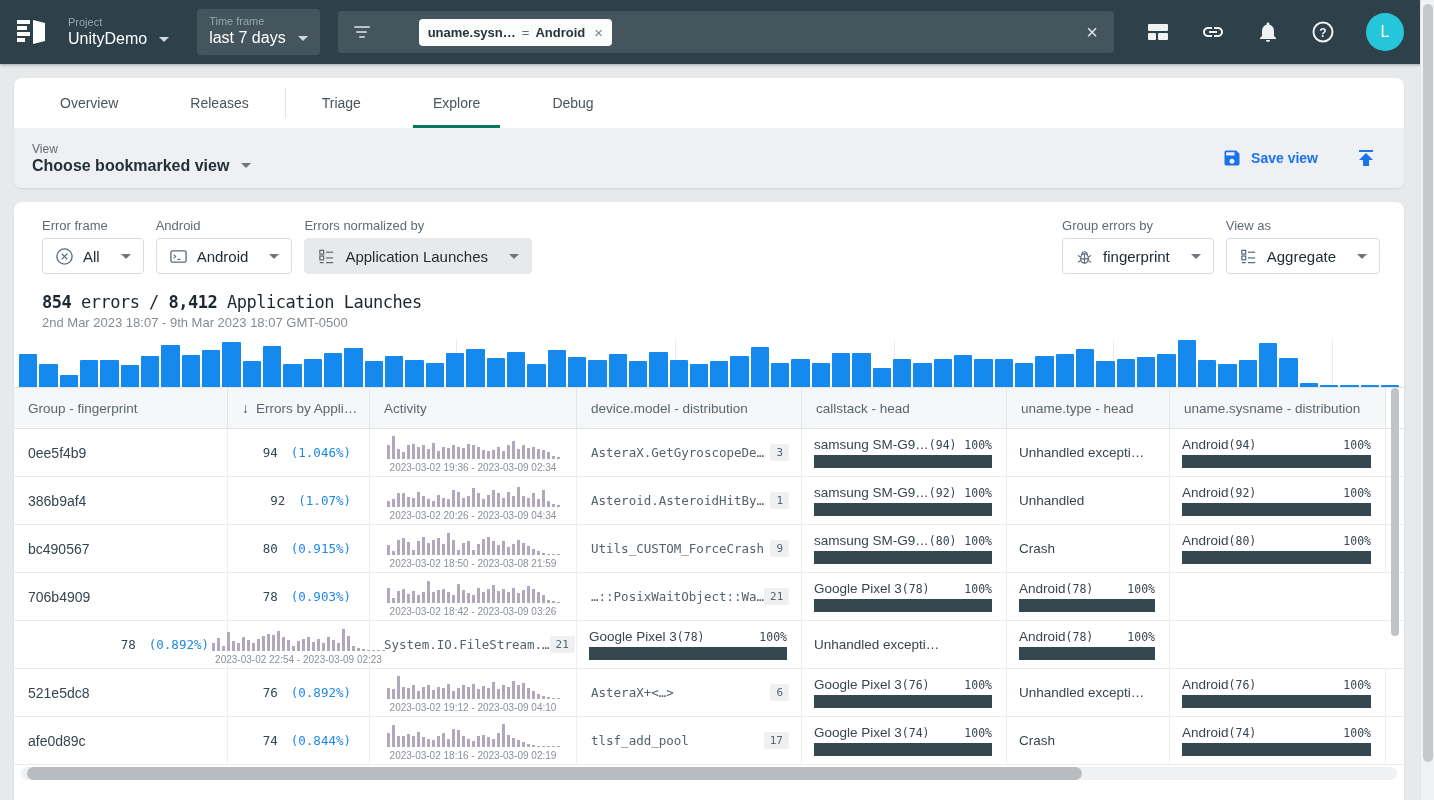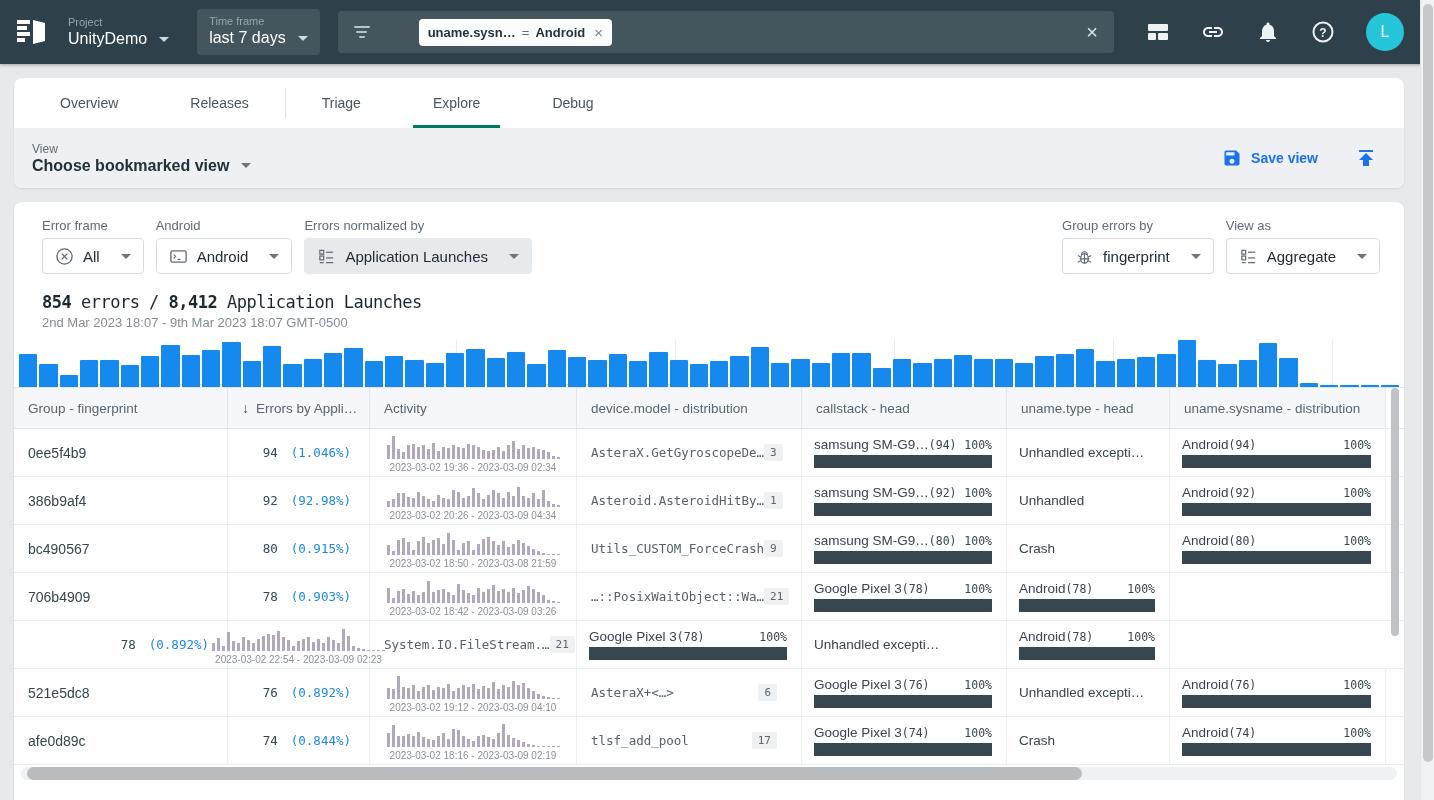--- a/index.html
+++ b/index.html
@@ -99,21 +99,21 @@
   .td:last-child { border-right:none; }
   .td-fp { padding-left:14px; font-size:14px; color:#36454e; }
   .td-err { justify-content:flex-end; padding-right:18px; gap:13px;
             font-family:"DejaVu Sans Mono", monospace; font-size:12.5px; }
   .td-err .cnt { color:#36454e; }
   .td-err .pct { color:#1e88e5; }
   .td-act { flex-direction:column; align-items:center; justify-content:center; padding:4px 8px 2px; }
   .spark { height:24px; display:flex; align-items:flex-end; gap:2px; }
   .spark i { display:block; width:3px; background:#b2a8bc; }
   .spark-dates { font-size:10px; color:#8a9096; margin-top:3px; white-space:nowrap; }
-  .td-cs { padding:0 24px 0 14px; font-family:"DejaVu Sans Mono", monospace; font-size:12.5px;
+  .td-cs { padding:0 12px 0 14px; font-family:"DejaVu Sans Mono", monospace; font-size:12.5px;
            color:#55626b; white-space:nowrap; overflow:hidden; }
   .badge { margin-left:auto; background:#eef0f2; border-radius:2px; padding:2px 6px;
            font-size:11px; color:#5a6772; flex:none; }
   .td-dist { flex-direction:column; align-items:stretch; justify-content:center; padding:0 14px 0 12px; }
   .dist-top { display:flex; align-items:baseline; white-space:nowrap; overflow:hidden; }
   .dist-label { font-size:13.5px; color:#36454e; }
   .dist-count { font-family:"DejaVu Sans Mono", monospace; font-size:11.5px; color:#36454e; }
   .dist-pct { margin-left:auto; font-family:"DejaVu Sans Mono", monospace; font-size:11.5px; color:#36454e; }
   .dist-bar { height:13px; background:#37474f; margin-top:3px; }
   .td-et { padding-left:12px; font-size:13.5px; color:#36454e; white-space:nowrap; overflow:hidden; }
@@ -463,21 +463,21 @@
               <span class="dist-pct">100%</span>
             </div>
             <div class="dist-bar" style="width: 100%;"></div>
           </div>
           <div class="td"></div>
         </div>
         <div class="trow">
           <div class="td td-fp">386b9af4</div>
           <div class="td td-err">
             <span class="cnt">92</span>
-            <span class="pct">(92.98%)</span>
+            <span class="pct">(1.07%)</span>
           </div>
           <div class="td td-act">
             <div class="spark">
               <i style="height: 5.28px;"></i>
               <i style="height: 7.2px;"></i>
               <i style="height: 13.2px;"></i>
               <i style="height: 13.92px;"></i>
               <i style="height: 9.6px;"></i>
               <i style="height: 8.4px;"></i>
               <i style="height: 14.88px;"></i>

